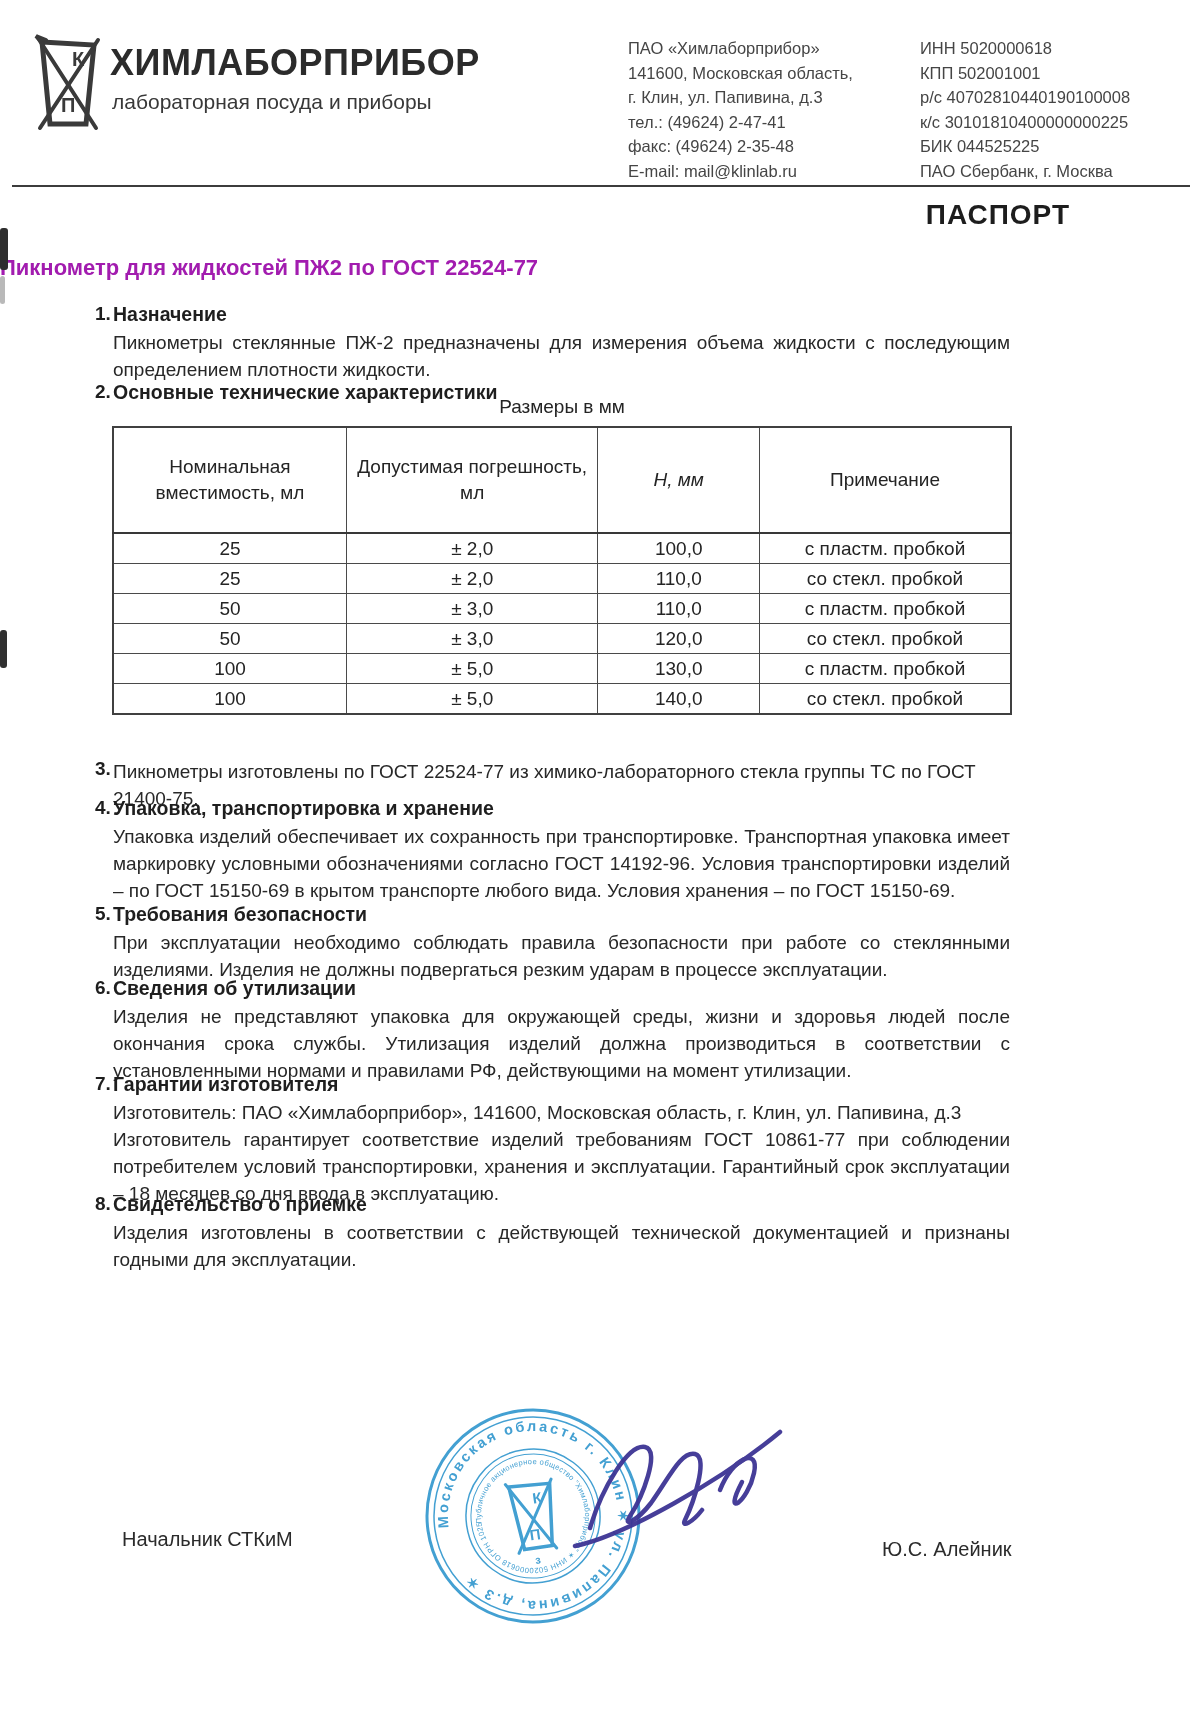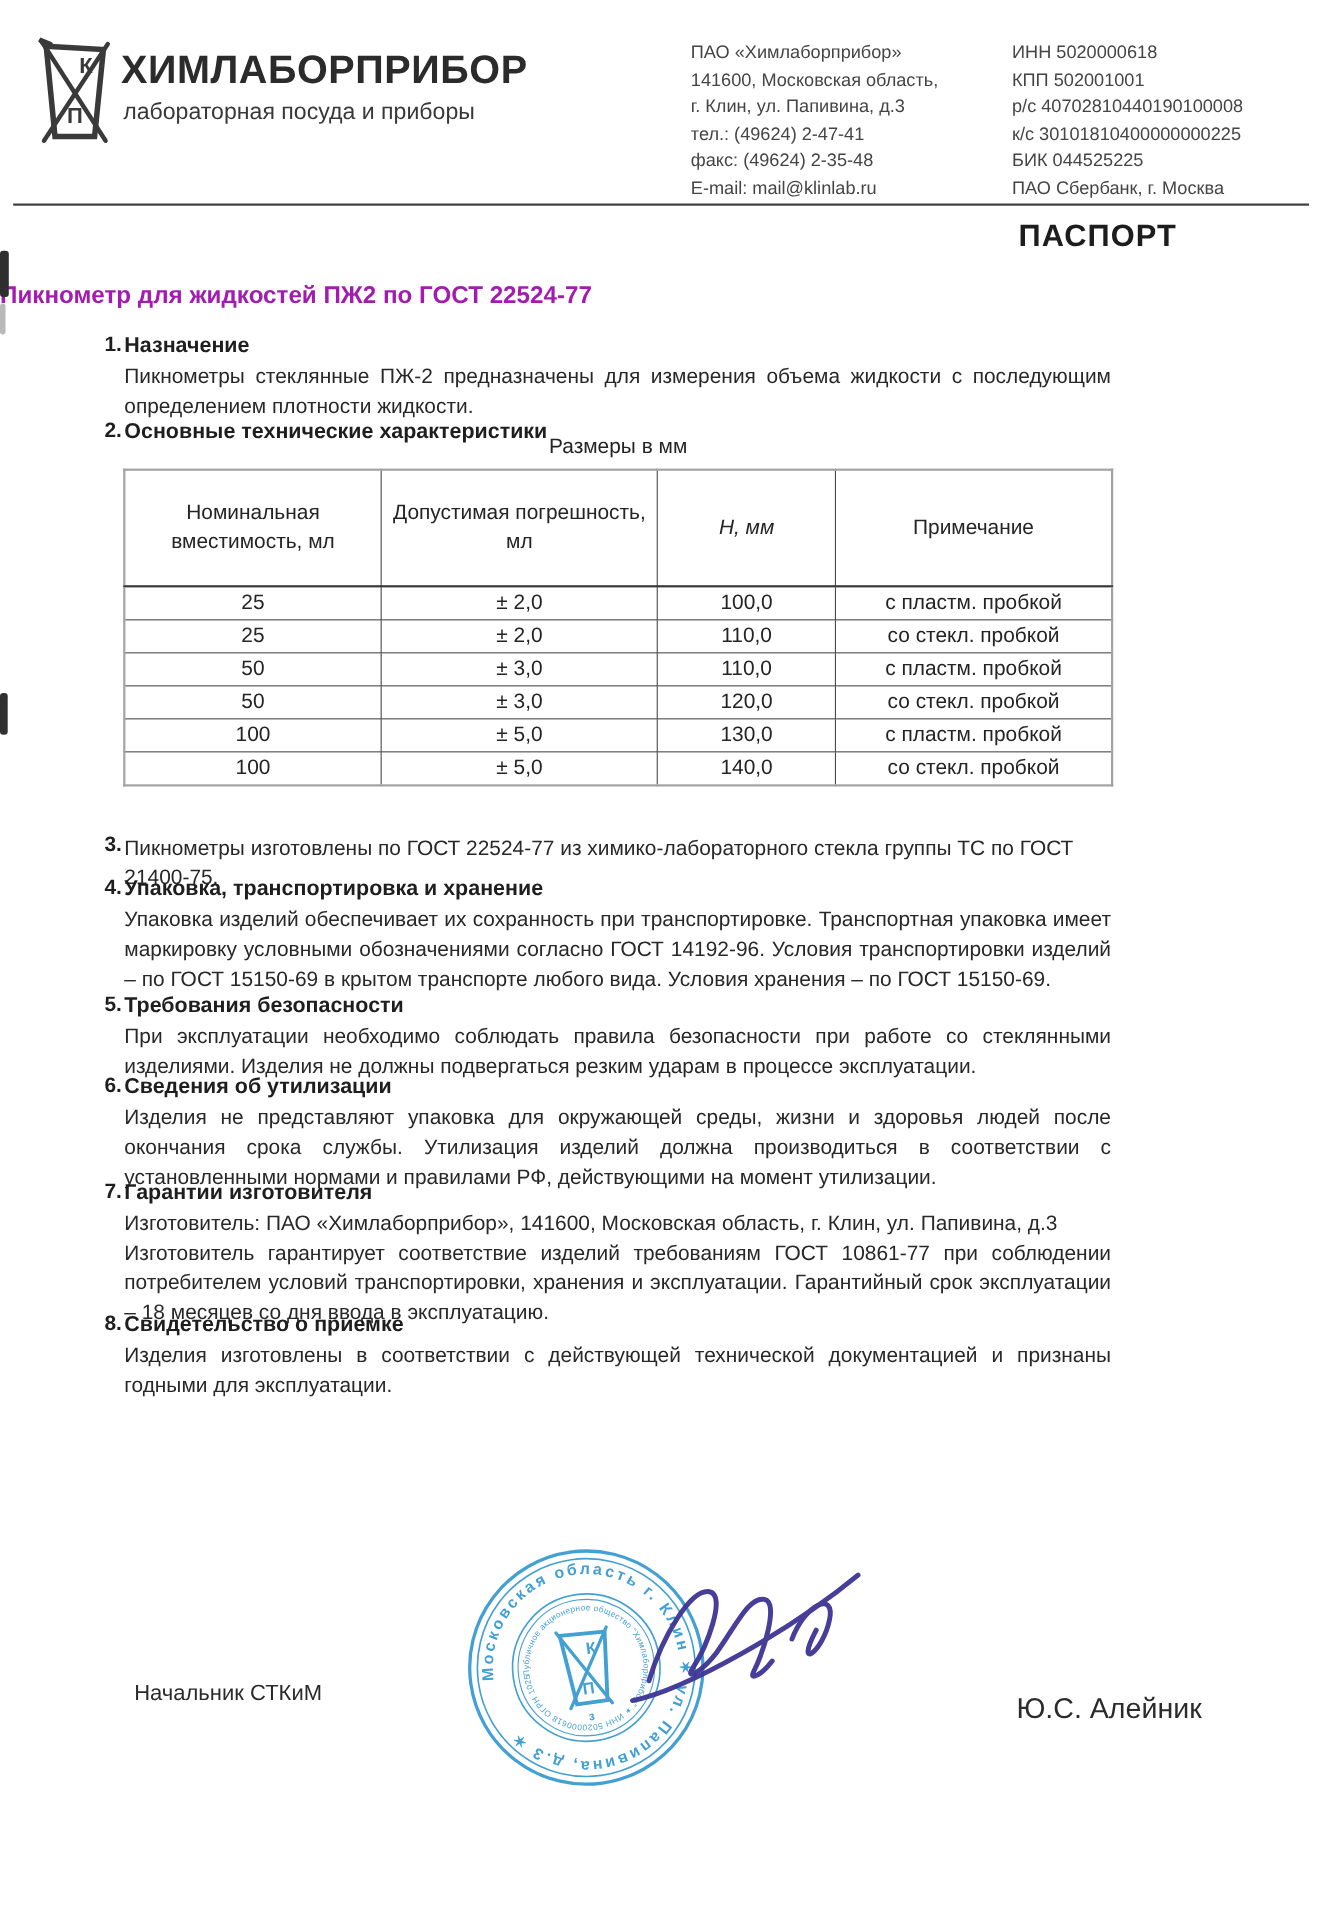--- a/index.html
+++ b/index.html
@@ -18,31 +18,31 @@
   .doc-title{position:absolute;left:0;top:199px;width:1070px;text-align:right;font-size:28px;font-weight:bold;color:#1d1d1d;letter-spacing:1px;}
   .doc-subtitle{position:absolute;left:0;top:255px;width:1080px;font-size:22px;font-weight:bold;color:#a21caf;}
   
   .section{position:absolute;left:95px;width:915px;}
   .sec-num{position:absolute;left:0;top:0;font-size:19px;font-weight:bold;color:#1e1e1e;}
   .sec-head{margin-left:18px;font-size:19.5px;font-weight:bold;color:#1e1e1e;margin-bottom:3px;}
   .sec-body{margin-left:18px;font-size:19px;line-height:27px;text-align:justify;color:#282828;}
   .sec-body.nojust{text-align:left;}
   
   .table-caption{position:absolute;left:112px;top:396px;width:900px;text-align:center;font-size:19px;color:#242424;}
-  .spec-table{position:absolute;left:112px;top:426px;width:900px;border-collapse:collapse;font-size:19px;color:#242424;border:2px solid #a3a3a3;}
+  .spec-table{position:absolute;left:112px;top:426px;width:900px;border-collapse:collapse;font-size:19px;color:#242424;border:2px solid #404040;}
   .spec-table th,.spec-table td{border:1px solid #4a4a4a;text-align:center;padding:0 6px;font-weight:normal;}
   .spec-table thead tr{border-bottom:2px solid #383838;}
   .spec-table th{height:104px;line-height:26px;}
   .spec-table td{height:29px;}
   .italic{font-style:italic;}
   
   .stamp{position:absolute;left:413px;top:1396px;transform:rotate(-8deg);opacity:.88;}
   .signature{position:absolute;left:572px;top:1418px;opacity:.95;}
   .sig-left{position:absolute;left:122px;top:1528px;font-size:20px;color:#2b2b2b;}
-  .sig-right{position:absolute;left:924px;top:1538px;font-size:26px;color:#2b2b2b;text-align:right;}
+  .sig-right{position:absolute;left:882px;top:1538px;font-size:20px;color:#2b2b2b;text-align:right;}
   
   .artifact{position:absolute;border-radius:3px;}
   .a1{left:0;top:228px;width:8px;height:42px;background:#2e2e2e;}
   .a2{left:0;top:276px;width:5px;height:28px;background:#8a8a8a;opacity:.6;}
   .a3{left:0;top:630px;width:7px;height:38px;background:#303030;}
 </style>
 </head>
 <body>
 
 <div class="page">

